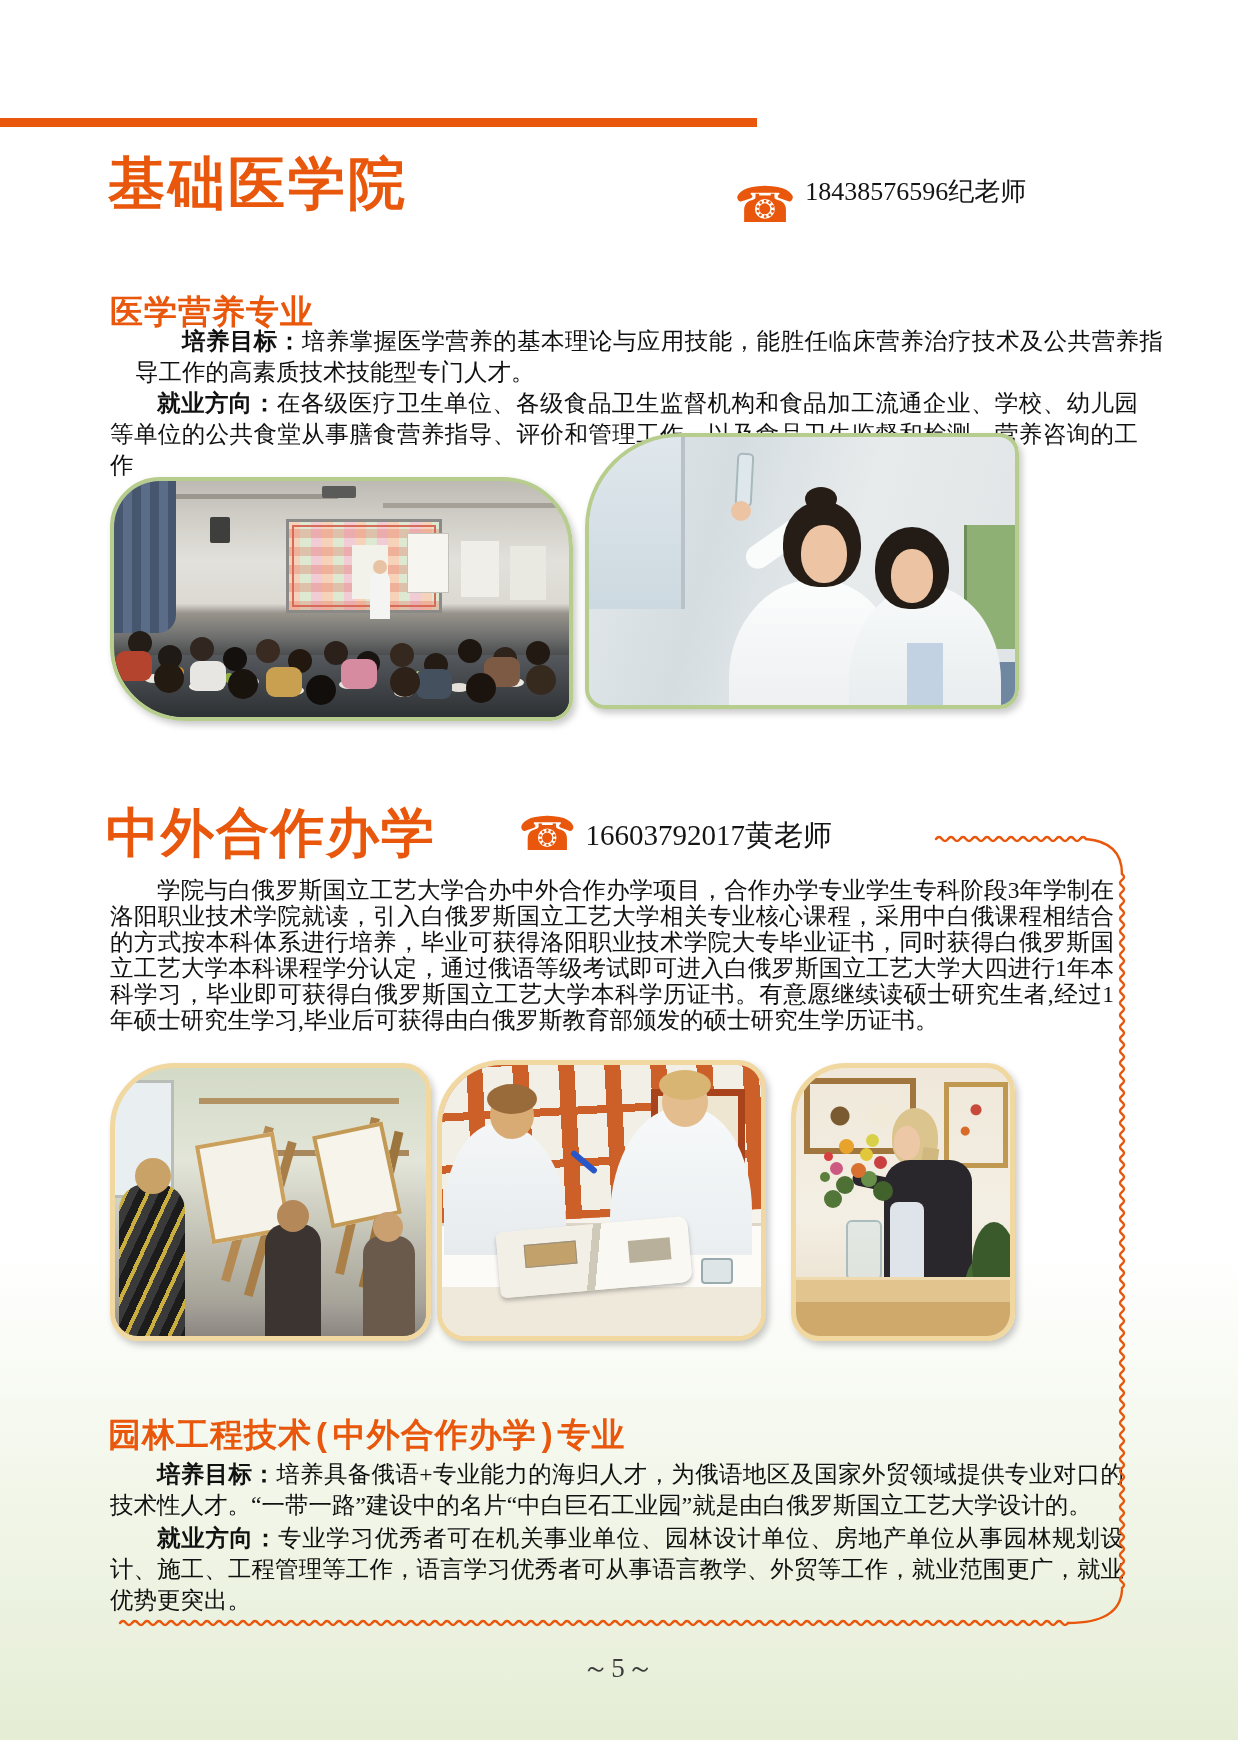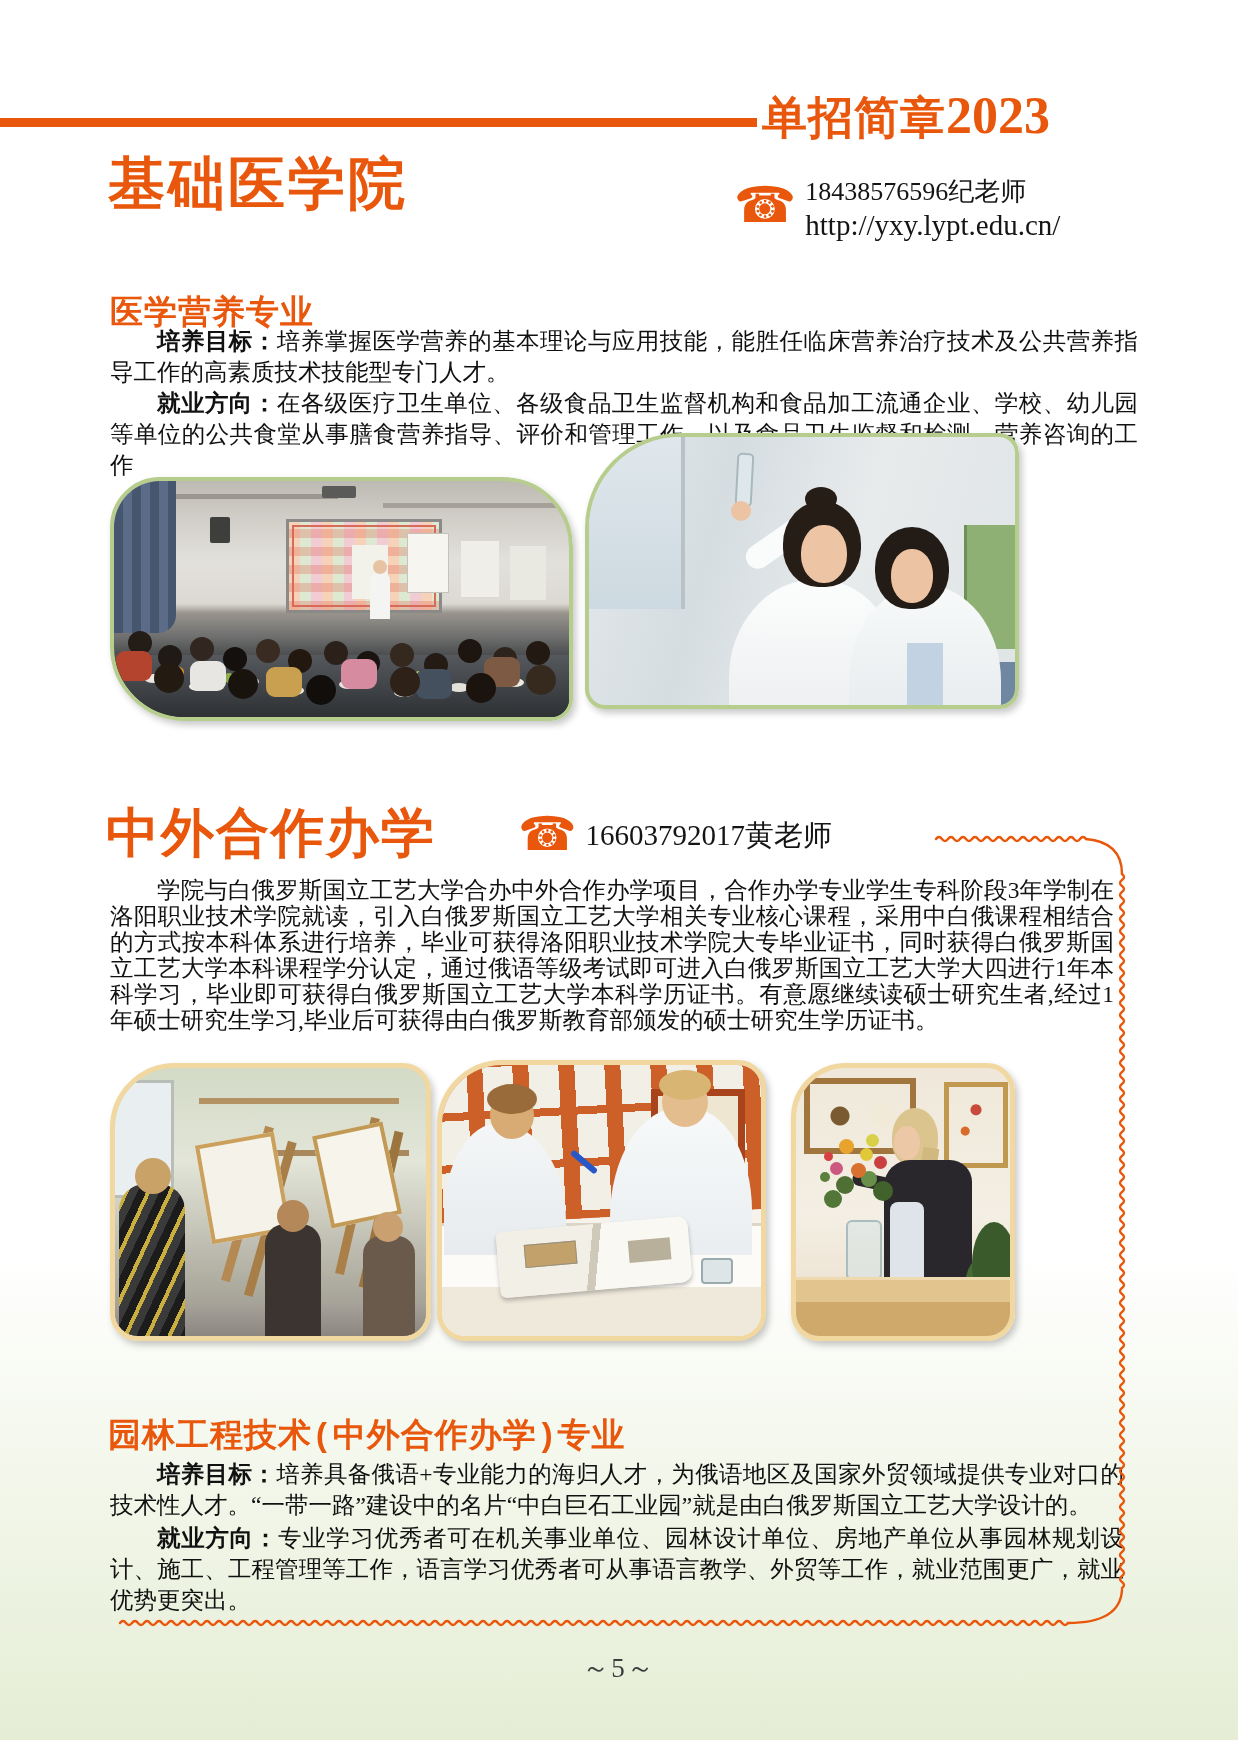--- a/index.html
+++ b/index.html
@@ -32,21 +32,21 @@
   .contact-2 .contact-phone{font-size:29px;margin-top:14px;}
   
   .sec-heading{position:absolute;margin:0;color:var(--orange);
         font-family:"Liberation Sans","DejaVu Sans",sans-serif;font-weight:800;font-size:33px;letter-spacing:1px;}
   .h-nutrition{left:110px;top:290px;}
   .h-garden{left:108px;top:1413px;font-family:Liberation Mono, monospace;}
   .coop-title{position:absolute;left:106px;top:798px;margin:0;color:var(--orange);
         font-family:"Liberation Sans","DejaVu Sans",sans-serif;font-weight:900;font-size:53px;letter-spacing:2px;}
   .body-para{position:absolute;left:110px;margin:0;font-size:23.5px;line-height:31px;
         text-align:justify;text-indent:2em;color:#111;}
-  .p1{top:326px;width:1028px;}
+  .p1{top:326px;width:1028px;margin-left:25px;}
   .p2{top:388px;width:1028px;}
   .intro{top:877px;width:1004px;line-height:26px;}
   .p3{top:1459px;width:1014px;}
   .p4{top:1523px;width:1014px;}
   .lbl{font-weight:700;font-family:"Liberation Sans","DejaVu Sans",sans-serif;}
   .page-number{position:absolute;left:0;top:1650px;width:100%;text-align:center;
         font-size:27px;color:#3c3c3c;letter-spacing:2px;}
   
   .wave-layer{position:absolute;left:0;top:0;pointer-events:none;}
   .wave-layer path{stroke:var(--orange);stroke-width:2.4;fill:none;stroke-linecap:round;}
@@ -161,29 +161,27 @@
   .pe-table{left:0;bottom:0;width:100%;height:56px;border-top:3px solid #eedaae;
         background:linear-gradient(180deg,#e2c58e 0 40%,#cfa96c 40% 100%);}
 </style>
 </head>
 <body>
 
 <div class="page">
   <div class="bottom-grad"></div>
 
   <div class="top-rule"></div>
-  <div class="brochure-title"><span>单招简章</span><span class="year">2023</span></div>
 
   <h1 class="school-title">基础医学院</h1>
 
   <div class="contact contact-1">
     <span class="phone-glyph">☎</span>
     <div class="contact-lines">
       <div class="contact-phone">18438576596纪老师</div>
-      <div class="contact-url">http://yxy.lypt.edu.cn/</div>
     </div>
   </div>
 
   <h2 class="sec-heading h-nutrition">医学营养专业</h2>
   <p class="body-para p1"><span class="lbl">培养目标：</span><span>培养掌握医学营养的基本理论与应用技能，能胜任临床营养治疗技术及公共营养指导工作的高素质技术技能型专门人才。</span></p>
   <p class="body-para p2"><span class="lbl">就业方向：</span><span>在各级医疗卫生单位、各级食品卫生监督机构和食品加工流通企业、学校、幼儿园等单位的公共食堂从事膳食营养指导、评价和管理工作，以及食品卫生监督和检测、营养咨询的工作</span></p>
 
   <div class="photo green-bd photo-a">
     <div class="pa-beams"></div>
     <div class="pa-proj"></div>

